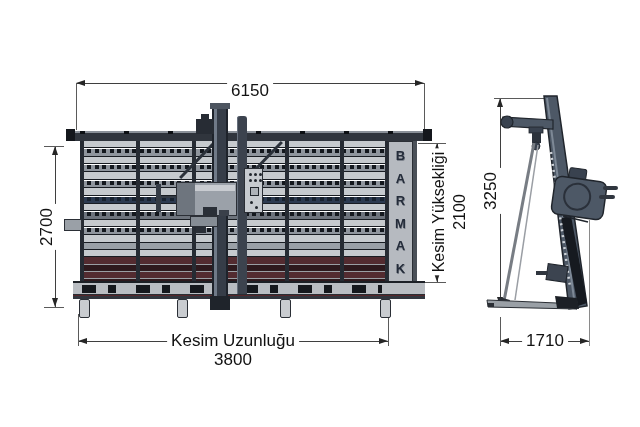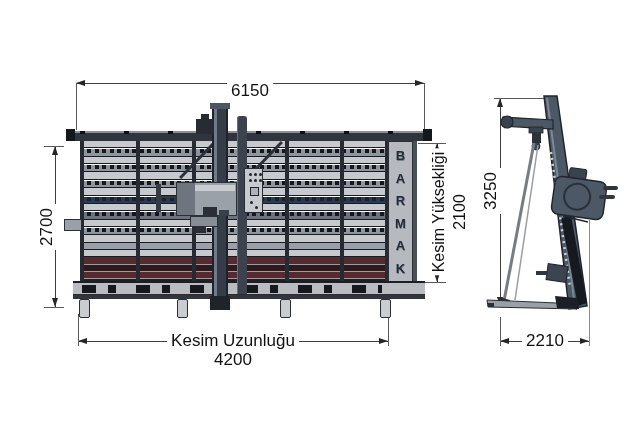--- a/index.html
+++ b/index.html
@@ -163,21 +163,21 @@
     <div class="ext" style="left:44px;top:146px;width:20px;height:1px;"></div>
     <div class="ext" style="left:44px;top:307px;width:20px;height:1px;"></div>
     <div class="dimlabel rot" style="left:47px;top:227px;">2700</div>
 
     <div class="hline" style="left:78px;top:341px;width:310px;"></div>
     <div class="ar ar-l" style="left:78px;top:338px;"></div>
     <div class="ar ar-r" style="left:379px;top:338px;"></div>
     <div class="ext" style="left:78px;top:314px;width:1px;height:32px;"></div>
     <div class="ext" style="left:388px;top:301px;width:1px;height:45px;"></div>
     <div class="dimlabel" style="left:233px;top:341px;">Kesim Uzunluğu</div>
-    <div class="dimlabel" style="left:233px;top:360px;">4200</div>
+    <div class="dimlabel" style="left:233px;top:360px;">3800</div>
 
     <div class="vline" style="left:437px;top:143px;height:139px;"></div>
     <div class="ar ar-u" style="left:434px;top:143px;"></div>
     <div class="ar ar-d" style="left:434px;top:273px;"></div>
     <div class="ext" style="left:418px;top:143px;width:28px;height:1px;"></div>
     <div class="ext" style="left:413px;top:282px;width:33px;height:1px;"></div>
     <div class="rot2" style="left:449px;top:212px;">
       <div>Kesim Yüksekliği</div>
       <div>2100</div>
     </div>
@@ -226,21 +226,21 @@
     <div class="ar ar-d" style="left:497px;top:297px;"></div>
     <div class="ext" style="left:494px;top:98px;width:50px;height:1px;"></div>
     <div class="ext" style="left:494px;top:306px;width:28px;height:1px;"></div>
     <div class="dimlabel rot" style="left:491px;top:191px;">3250</div>
 
     <div class="hline" style="left:500px;top:341px;width:89px;"></div>
     <div class="ar ar-l" style="left:500px;top:338px;"></div>
     <div class="ar ar-r" style="left:580px;top:338px;"></div>
     <div class="ext" style="left:500px;top:317px;width:1px;height:29px;"></div>
     <div class="ext" style="left:589px;top:220px;width:1px;height:126px;background:#8a8a8a;"></div>
-    <div class="dimlabel" style="left:545px;top:341px;">2210</div>
+    <div class="dimlabel" style="left:545px;top:341px;">1710</div>
   </div>
 
 <div class="post" style="left: 80px;"></div>
     <div class="post" style="left: 136px;"></div>
     <div class="post" style="left: 192px;"></div>
     <div class="post" style="left: 285px;"></div>
     <div class="post" style="left: 340px;"></div>
     <div class="foot" style="left: 79px;"></div>
     <div class="foot" style="left: 177px;"></div>
     <div class="foot" style="left: 280px;"></div>

